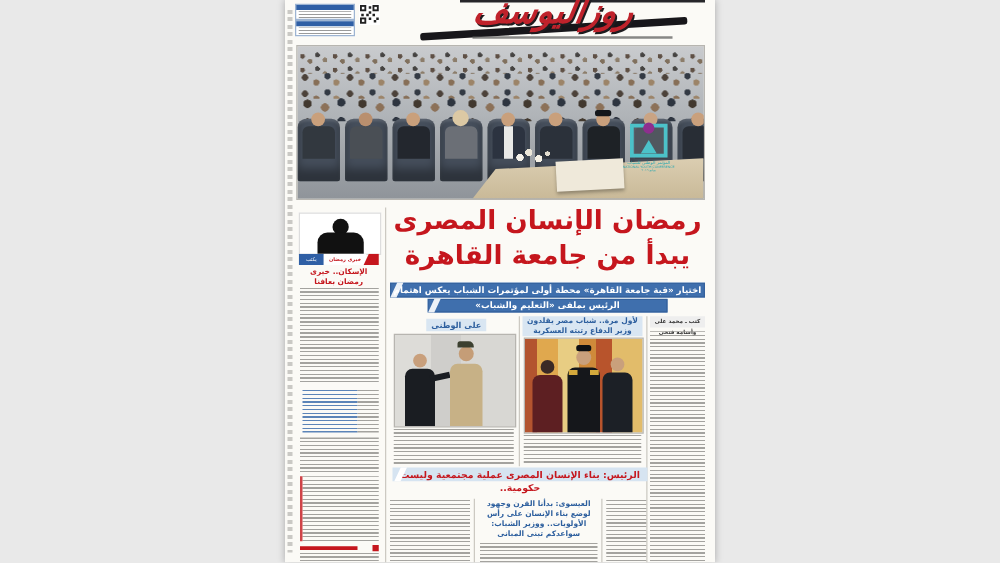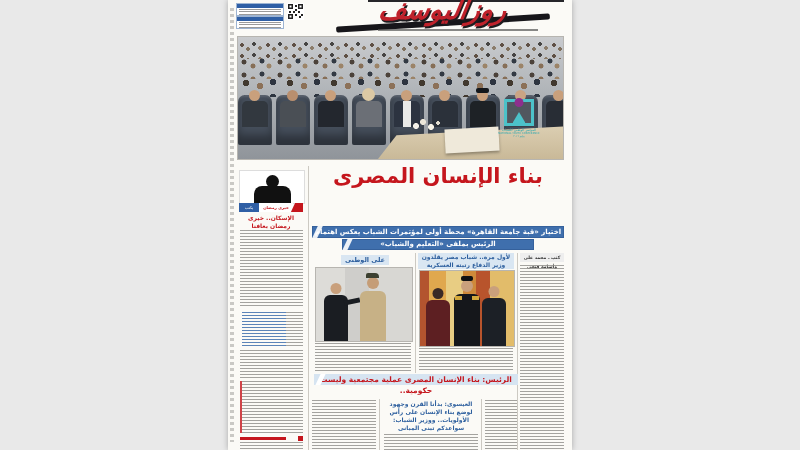--- a/index.html
+++ b/index.html
@@ -245,21 +245,22 @@
         <div class="dot"></div>
         <div class="person"></div>
       </div>
       <div class="t1">المؤتمر الوطنى للشباب</div>
       <div class="t2">NATIONAL YOUTH CONFERENCE</div>
       <div class="t3">يوليو ٢٠١٦</div>
     </div>
   </div>
 
   <div class="headline">
-    <div>بناء الإنسان المصرى</div>
+    <div>رمضان الإنسان المصرى</div>
+    <div>يبدأ من جامعة القاهرة</div>
   </div>
 
   <div class="bluebanner" style="left:84px;top:226px;width:252px;height:12px;">اختيار «قبة جامعة القاهرة» محطة أولى لمؤتمرات الشباب يعكس اهتمام</div>
   <div class="bluebanner" style="left:114px;top:239px;width:192px;height:11px;line-height:11px;">الرئيس بملفى «التعليم والشباب»</div>
 
   <div class="sil-box">
     <div class="sil-head"></div>
     <div class="sil-body"></div>
   </div>
   <div class="ribbon">

